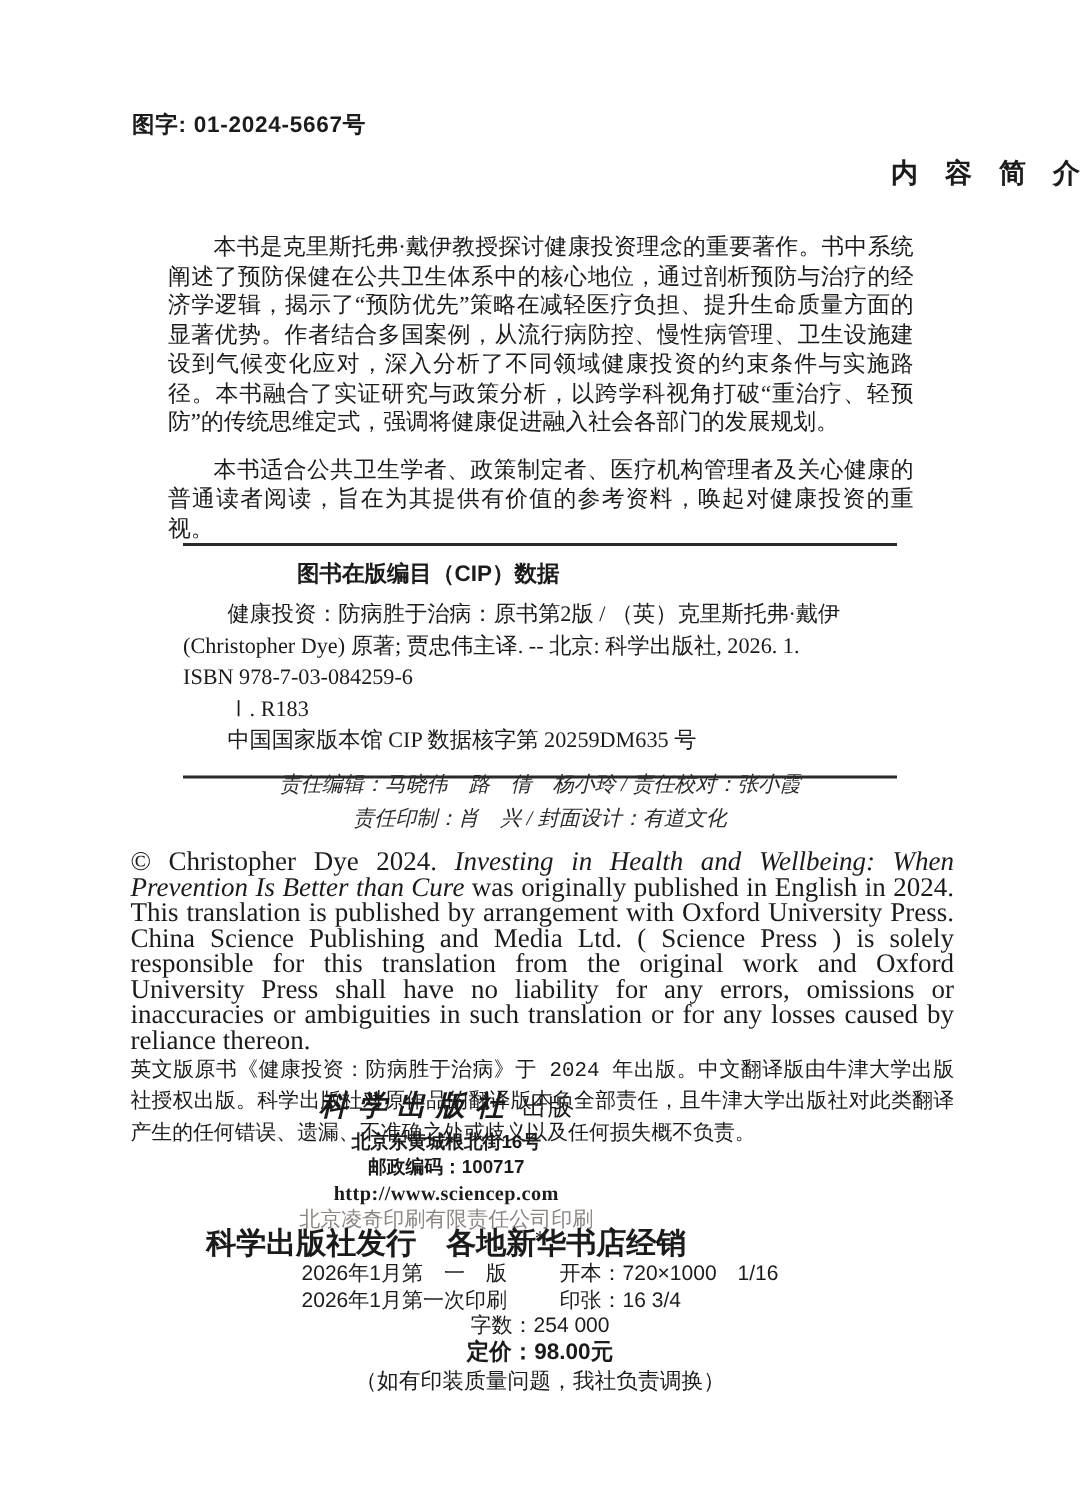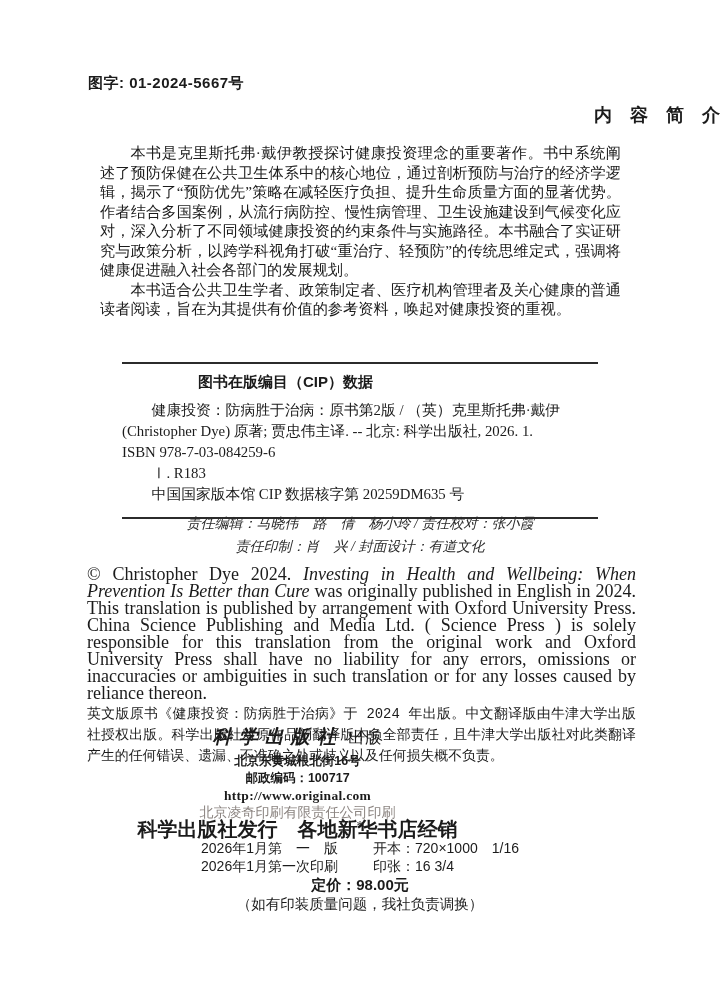--- a/index.html
+++ b/index.html
@@ -19,21 +19,21 @@
   
   .intro-title{
     position:absolute;top:103px;left:0;width:720px;
     text-align:right;font-size:18px;font-weight:600;
   }
   .intro-body{
     position:absolute;top:143px;left:100px;width:521px;
     font-family:"Liberation Serif", serif;
     font-size:15.2px;line-height:19.5px;text-align:justify;
   }
-  .intro-body p{margin:0;text-indent:2em;}
+  .intro-body p{margin:12px;text-indent:2em;}
   
   .cip-box{
     position:absolute;top:362px;left:122px;width:476px;
     border-top:2px solid #2b2b2b;border-bottom:2px solid #2b2b2b;
     padding:9px 0 12px 0;
   }
   .cip-heading{
     margin:0 0 8px 28px;
     font-size:15px;font-weight:700;padding-left:48px;
   }
@@ -127,34 +127,35 @@
 
   <div class="copyright">
     <p class="copyright-en"><span>© Christopher Dye 2024. </span><span class="book-title">Investing in Health and Wellbeing: When Prevention Is Better than Cure</span><span> was originally published in English in 2024. This translation is published by arrangement with Oxford University Press. China Science Publishing and Media Ltd. ( Science Press ) is solely responsible for this translation from the original work and Oxford University Press shall have no liability for any errors, omissions or inaccuracies or ambiguities in such translation or for any losses caused by reliance thereon.</span></p>
     <p class="copyright-zh">英文版原书《健康投资：防病胜于治病》于 2024 年出版。中文翻译版由牛津大学出版社授权出版。科学出版社对原作品的翻译版本负全部责任，且牛津大学出版社对此类翻译产生的任何错误、遗漏、不准确之处或歧义以及任何损失概不负责。</p>
   </div>
 
   <div class="publisher">
     <div class="pub-logo-line"><span class="pub-logo">科学出版社</span><span class="pub-logo-suffix"> 出版</span></div>
     <div class="pub-address">北京东黄城根北街16号</div>
     <div class="pub-postcode">邮政编码：100717</div>
-    <div class="pub-url">http://www.original.com</div>
+    <div class="pub-url">http://www.sciencep.com</div>
     <div class="pub-printer">北京凌奇印刷有限责任公司印刷</div>
     <div class="pub-dist">科学出版社发行　各地新华书店经销</div>
   </div>
 
   <div class="printing">
     <div class="print-star">*</div>
     <div class="print-cols">
       <div class="print-row">
         <span class="col-left">2026年1月第　一　版</span>
         <span>开本：720×1000　1/16</span>
       </div>
       <div class="print-row">
         <span class="col-left">2026年1月第一次印刷</span>
         <span>印张：16 3/4</span>
       </div>
     </div>
+    <div class="print-wordcount">字数：254 000</div>
     <div class="print-price">定价：98.00元</div>
     <div class="print-notice">（如有印装质量问题，我社负责调换）</div>
   </div>
 
 </div>
 
 </body></html>

